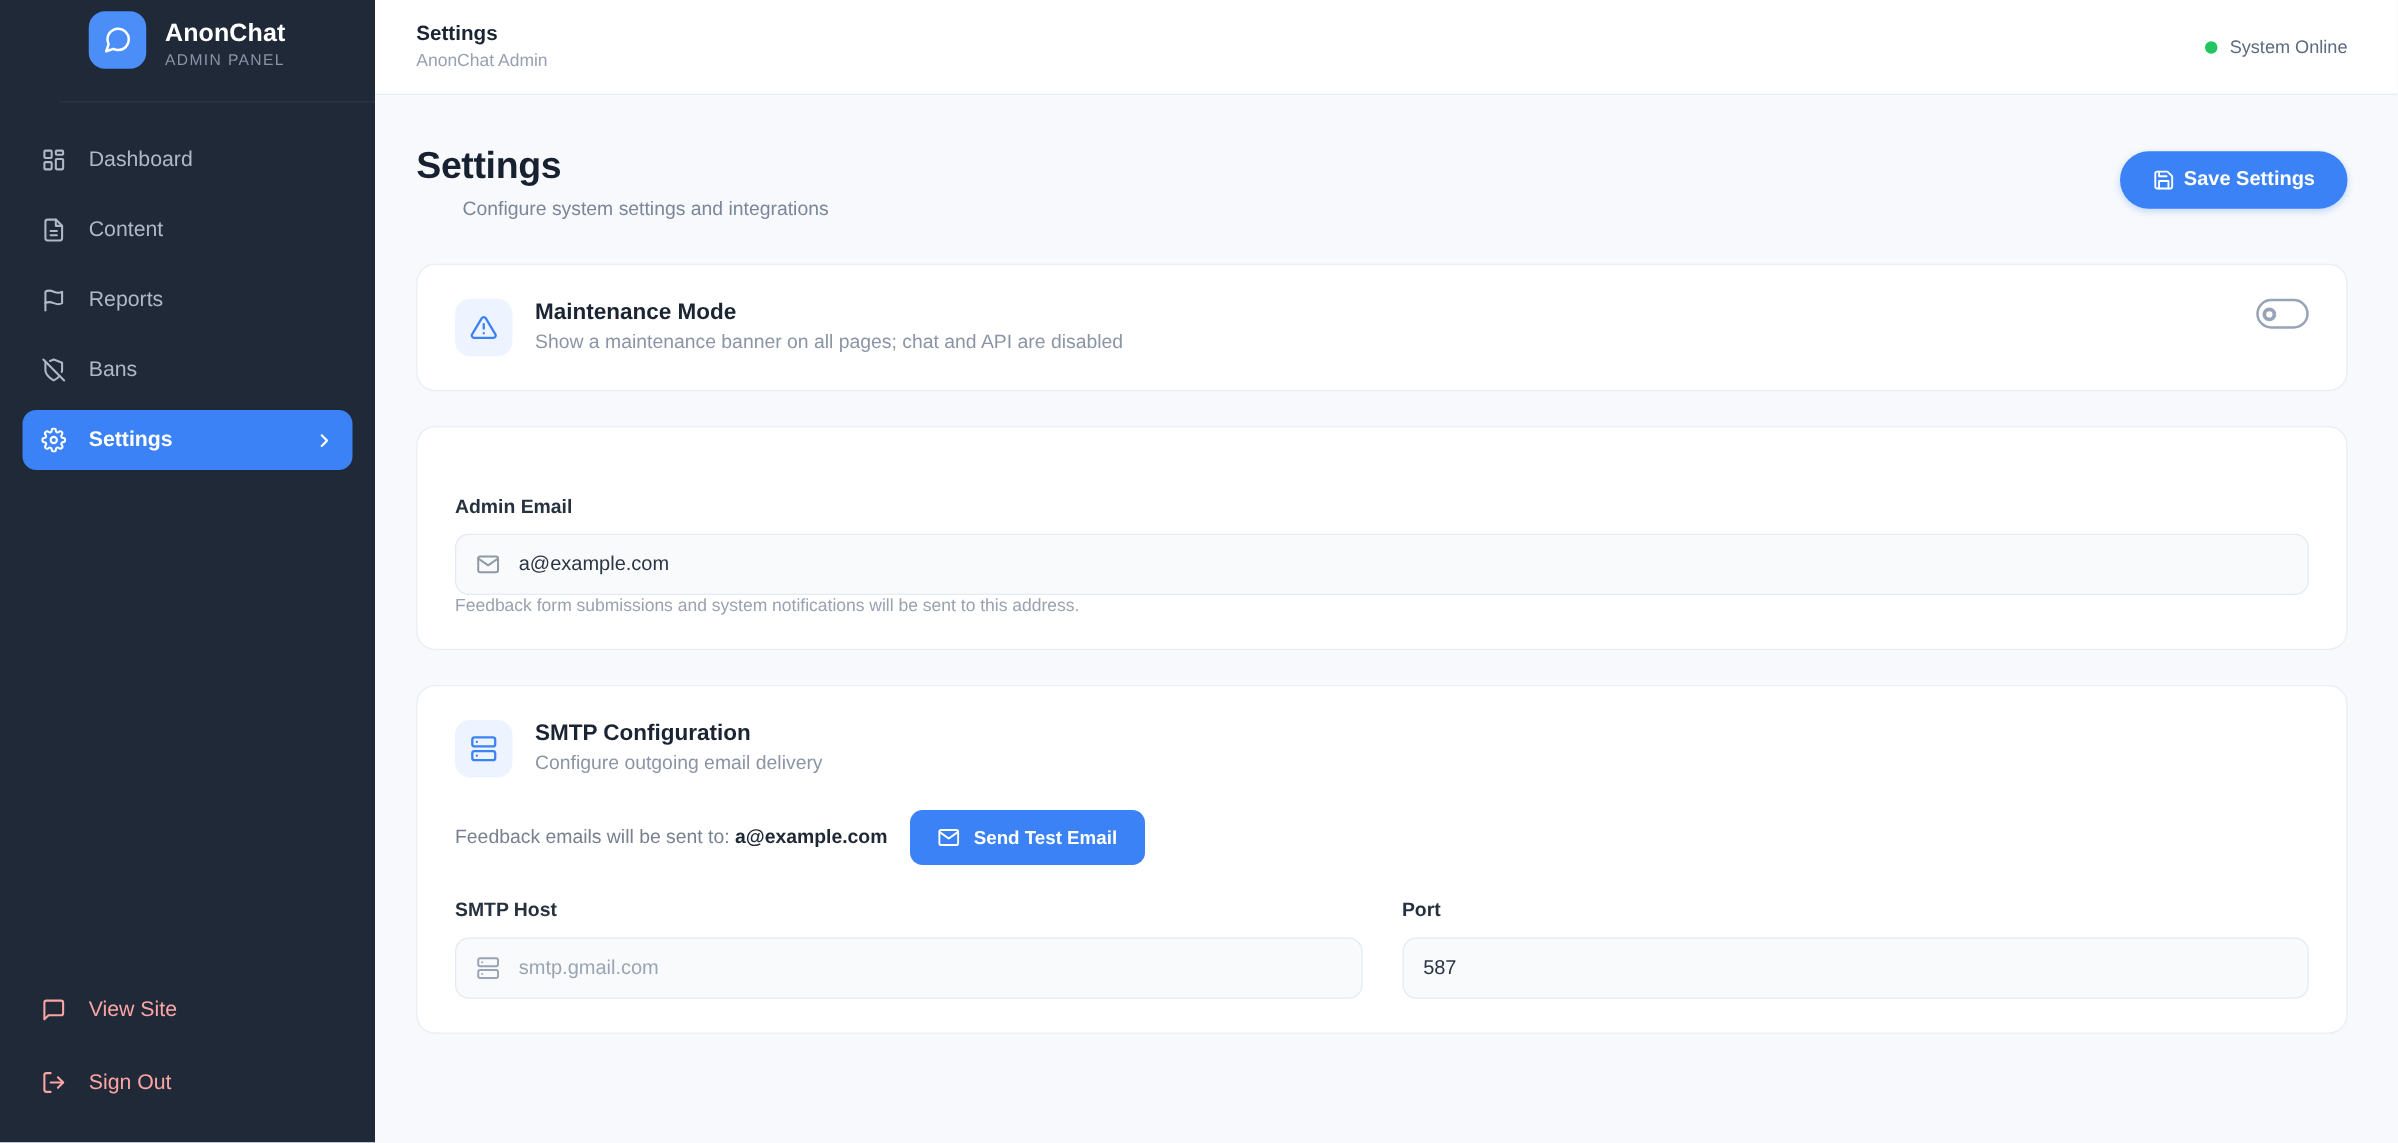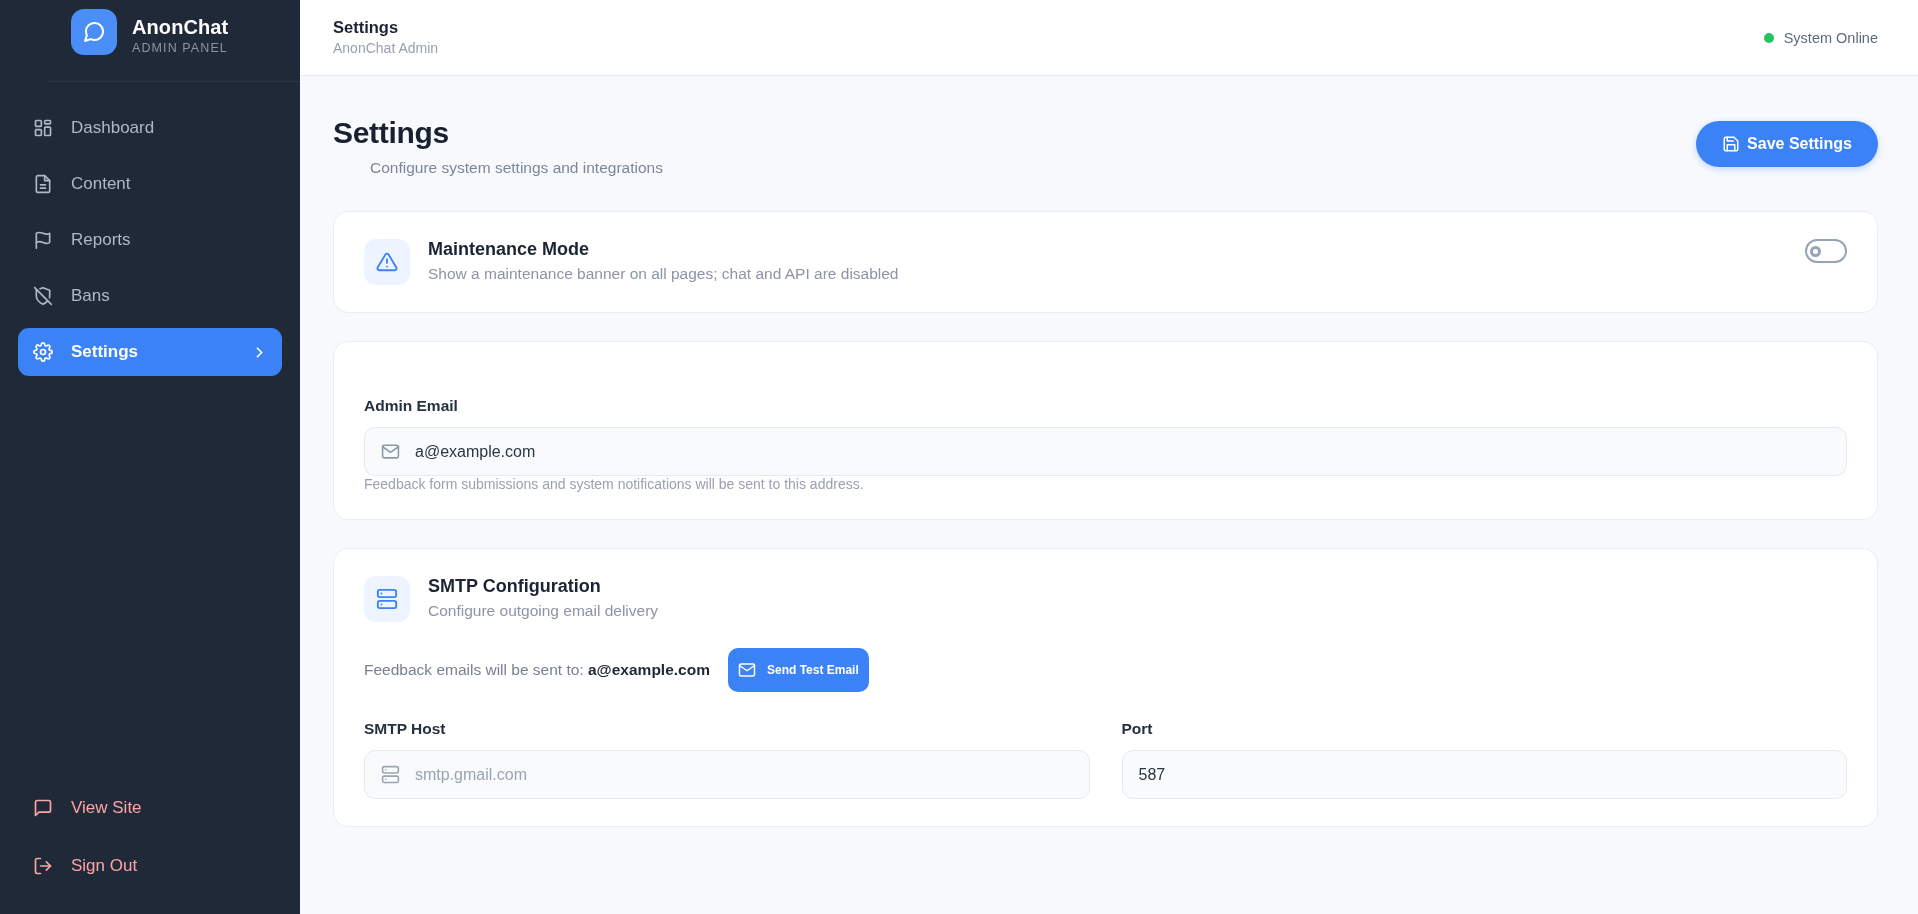--- a/index.html
+++ b/index.html
@@ -155,22 +155,22 @@
   .smtp-note-row {
     display: flex; align-items: center; gap: 18px;
     margin-top: 26px;
   }
   .smtp-note { font-size: 15.5px; color: #77818f; }
   .smtp-note b { color: #1e2835; font-weight: bold; }
   .btn-test {
     display: inline-flex; align-items: center; gap: 11px;
     background: #3b82f6; color: #fff;
     border: none; border-radius: 10px;
-    padding: 13px 10px;
-    font-size: 12px; font-weight: bold;
+    padding: 13px 22px;
+    font-size: 15px; font-weight: bold;
     font-family: "Liberation Sans", sans-serif;
     cursor: pointer;
   }
 
   .grid2 { display: flex; gap: 32px; }
   .grid2 > div { flex: 1; min-width: 0; }
 
   svg { display: block; }
 </style>
 </head>

